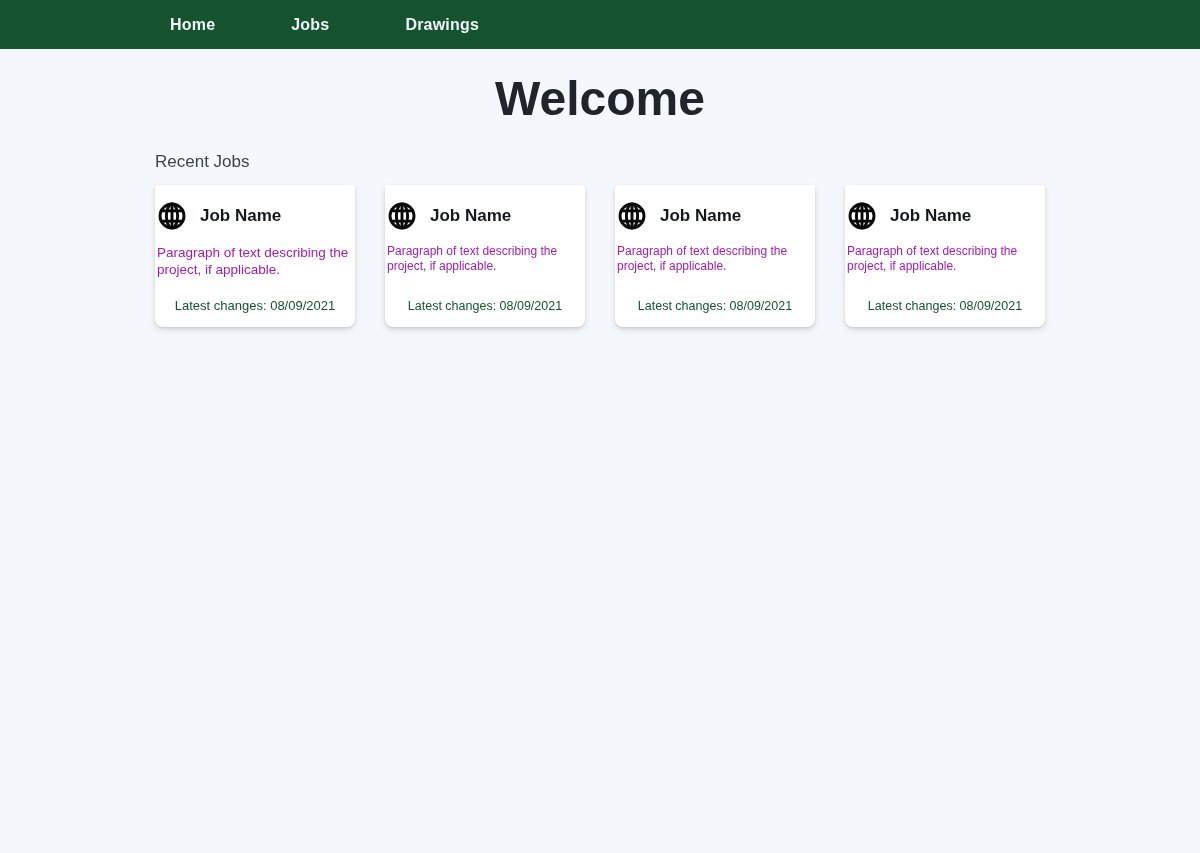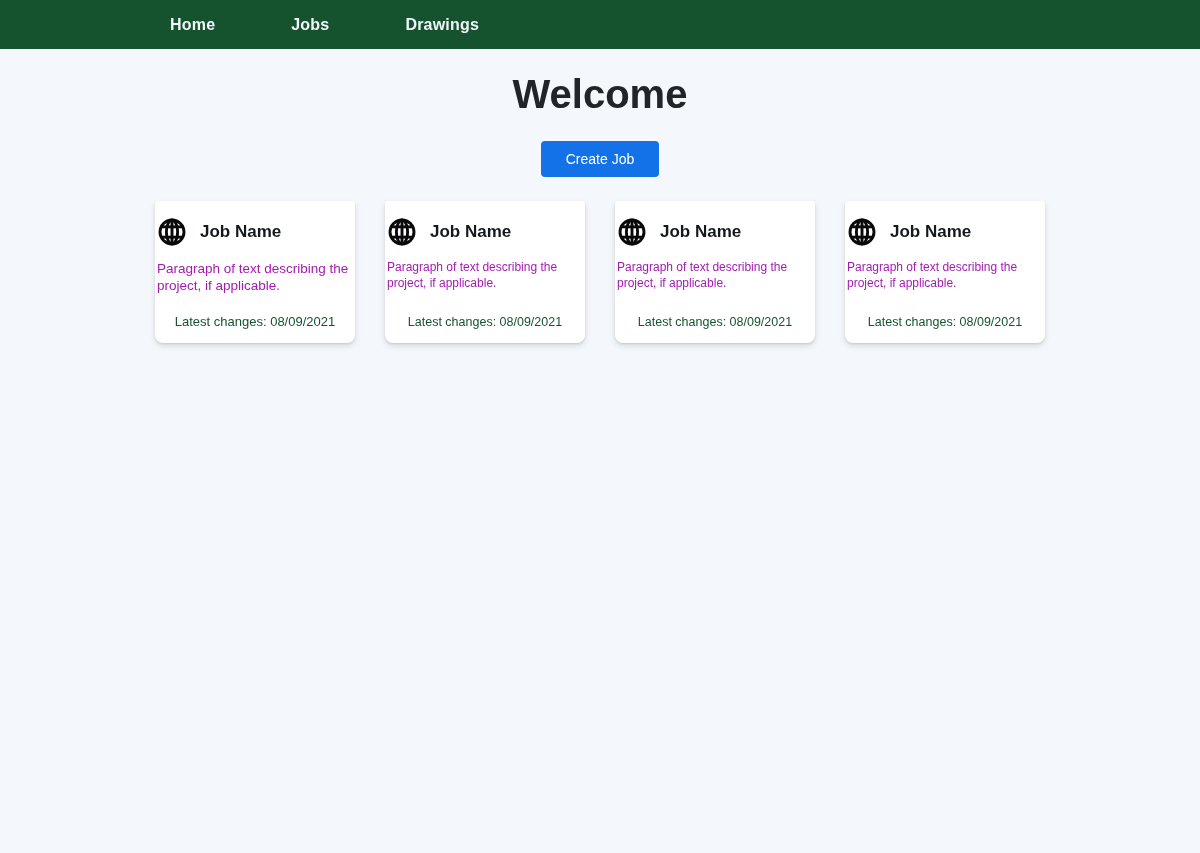--- a/index.html
+++ b/index.html
@@ -31,21 +31,21 @@
     font-size: 16px;
     font-weight: 700;
     cursor: pointer;
     letter-spacing: .2px;
   }
 
   
   .page-title {
     margin-top: 21px;
     text-align: center;
-    font-size: 40px;
+    font-size: 48px;
     font-weight: 700;
     color: #20252b;
     line-height: 1.2;
   }
   .select {
     width: 680px;
     height: 48px;
     margin: 26px auto 0;
     background: #ffffff;
     border: 1px solid #1e1e1e;
@@ -138,25 +138,23 @@
     <li>Home</li>
     <li>Jobs</li>
     <li>Drawings</li>
   </ul>
 </nav>
 
 <main>
   <h1 class="page-title">Welcome</h1>
 
 
-  <div class="btn-row">
-    <button class="create-btn">Create Job</button>
-  </div>
 
   <section class="recent">
+    <h2 class="recent-heading">Recent Jobs</h2>
 
     <div class="cards">
 
       <article class="card">
         <div class="card-head">
           <span class="icon">
             <svg viewBox="0 0 32 32" width="30" height="30" fill="none" stroke="#0a0a0a" stroke-width="3.1">
               <circle cx="16" cy="16" r="12.8"></circle>
               <ellipse cx="16" cy="16" rx="6" ry="12.8"></ellipse>
               <line x1="16" y1="3.2" x2="16" y2="28.8"></line>

